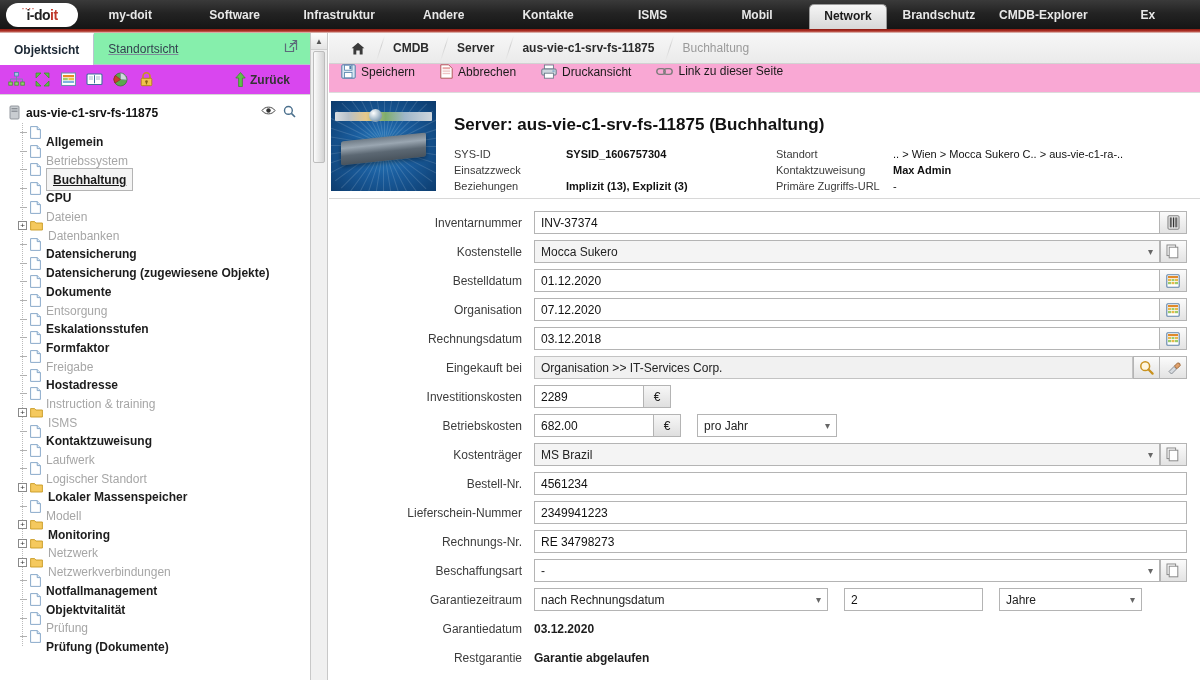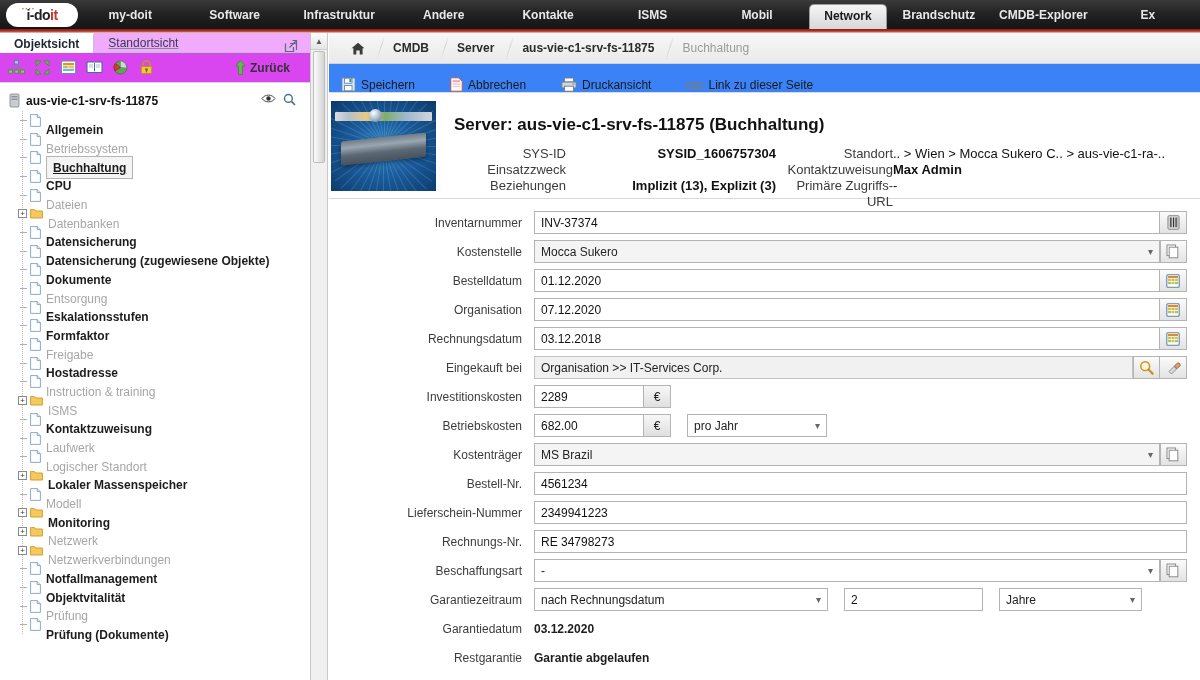--- a/index.html
+++ b/index.html
@@ -63,21 +63,21 @@
     border-top: 7px solid #e2e2e2;
   }
 
   
   #leftpanel {
     position: absolute; left: 0; top: 33px; width: 311px; height: 647px;
     background: #fff; border-right: 1px solid #c8c8c8;
     overflow: hidden;
   }
   #tabbar {
-    height: 20px; background: #f0abfc;
+    height: 32px; background: #86efac;
     border-bottom: 1px solid #b9c4d0;
     display: flex; align-items: stretch; position: relative;
   }
   .ltab {
     padding: 0 14px; display: flex; align-items: center;
     font-size: 12px; color: #33414f; cursor: pointer;
   }
   .ltab.active {
     background: #ffffff; font-weight: bold; color: #1b2733;
     border-right: 1px solid #b9c4d0;
@@ -168,22 +168,22 @@
     width: 1px; height: 25px;
     background: linear-gradient(to bottom, transparent, #cfcfcf 40%, transparent);
     transform: skewX(-18deg);
   }
   .crumb.last { color: #9a9a9a; font-weight: normal; }
   .crumb.last:after { display:none; }
   .home-ic { width: 14px; height: 13px; }
 
   #acttoolbar {
     height: 29px; border-bottom: 1px solid #dcdcdc;
-    display: flex; align-items: flex-end; gap: 23px; padding-left: 12px;
-    background: #3b82f6;
+    display: flex; align-items: flex-start; gap: 13px; padding-left: 12px;
+    background: #f9a8d4;
   }
   .act { display: flex; align-items: center; gap: 5px; cursor: pointer; margin-right: 12px;}
   .act span.lbl { font-size: 12px; color: #1a1a1a; }
   .act svg { display:block; }
 
   #objheader {
     display: flex; align-items: stretch; height: 98px;
     margin: 8px 0 0 0; padding: 0 14px 0 0;
     border-bottom: 1px solid #d8d8d8;
   }
@@ -206,21 +206,21 @@
     border-radius: 1px;
   }
   .server-knob {
     position: absolute; left: 38px; top: 8px; width: 13px; height: 13px;
     border-radius: 50%;
     background: radial-gradient(circle at 35% 32%, #ffffff, #9db4c6 55%, #5f7policy 100%);
     background: radial-gradient(circle at 35% 32%, #ffffff, #9db4c6 55%, #5f7a90 100%);
   }
   #objinfo { flex: 1 1 auto; padding: 14px 0 0 18px; }
   #objtitle { font-size: 17px; font-weight: bold; color: #111; margin-bottom: 11px; }
-  .inforow { display: flex; font-size: 13px; line-height: 16px; text-align: right; }
+  .inforow { display: flex; font-size: 11px; line-height: 16px; }
   .ilabelA { width: 112px; color: #3b3b3b; }
   .ivalA   { width: 210px; color: #111; font-weight: bold; }
   .ilabelB { width: 117px; color: #3b3b3b; }
   .ivalB   { color: #111; font-weight: bold; }
   .ivalB.norm { font-weight: normal; }
 
   
   #form { padding: 12px 13px 0 0; }
   .frow { display: flex; align-items: center; margin-bottom: 6px; height: 23px; }
   .flabel {
@@ -917,21 +917,21 @@
       <div class="flabel">Investitionskosten</div>
       <div class="fctl">
         <div class="inp" style="width:110px;">2289</div>
         <div class="eurobtn">€</div>
       </div>
     </div>
 
     <div class="frow">
       <div class="flabel">Betriebskosten</div>
       <div class="fctl">
-        <div class="inp" style="width:110px;">682.00</div>
+        <div class="inp" style="width:120px;">682.00</div>
         <div class="eurobtn">€</div>
         <div class="gap"></div>
         <div class="sel" style="width:140px;background:#fff;">
           <span>pro Jahr</span>
           <span class="chev">▾</span>
         </div>
       </div>
     </div>
 
     <div class="frow">

